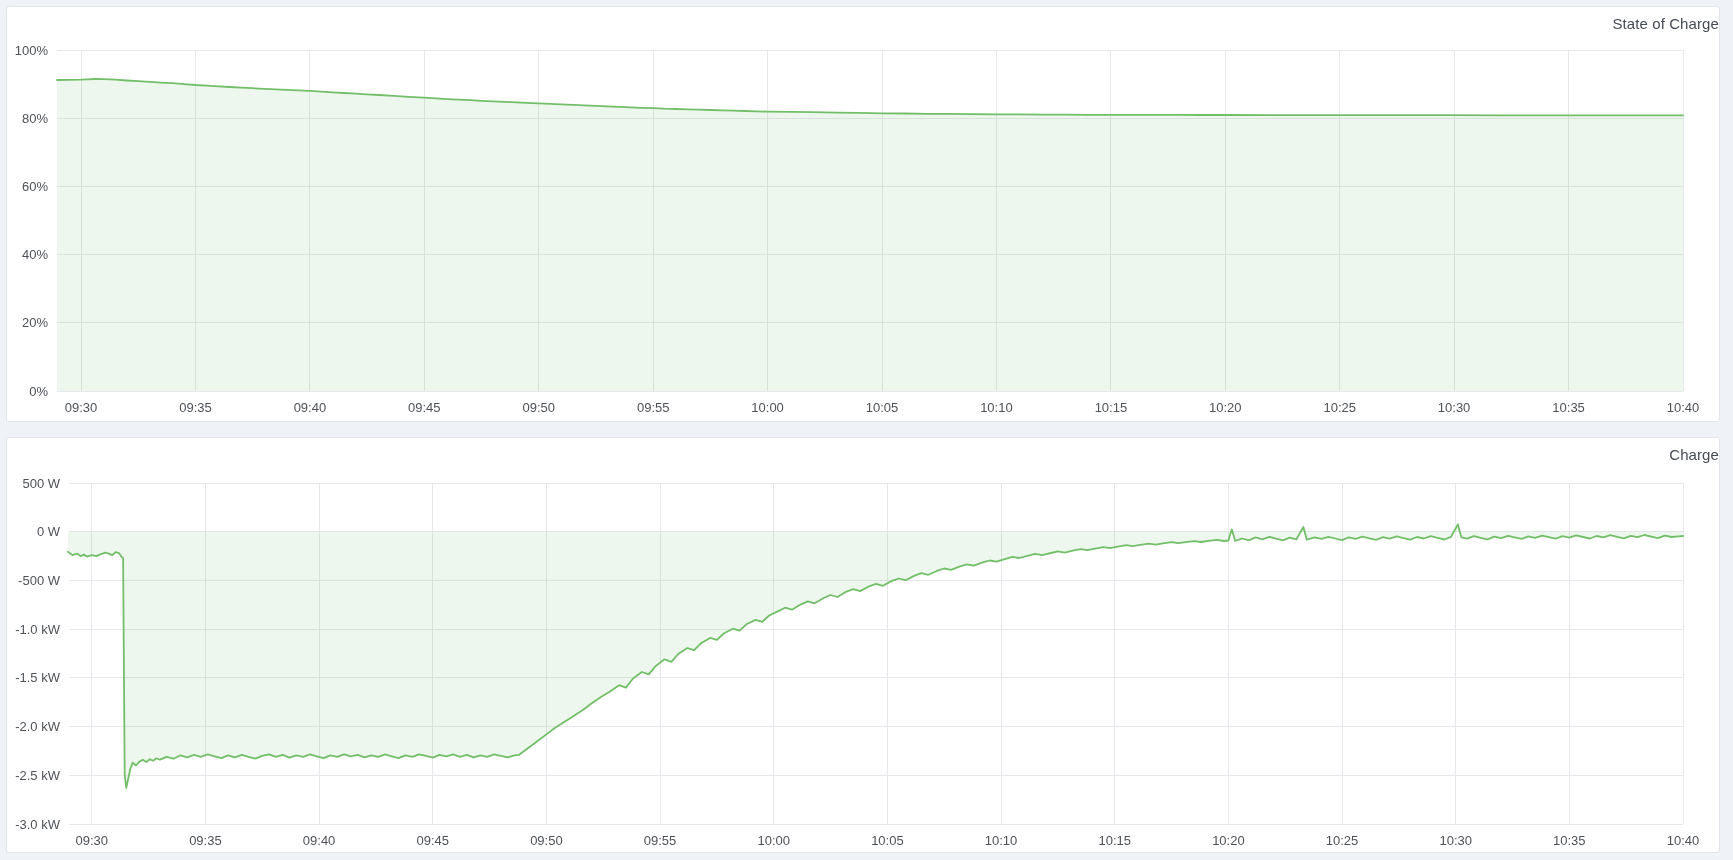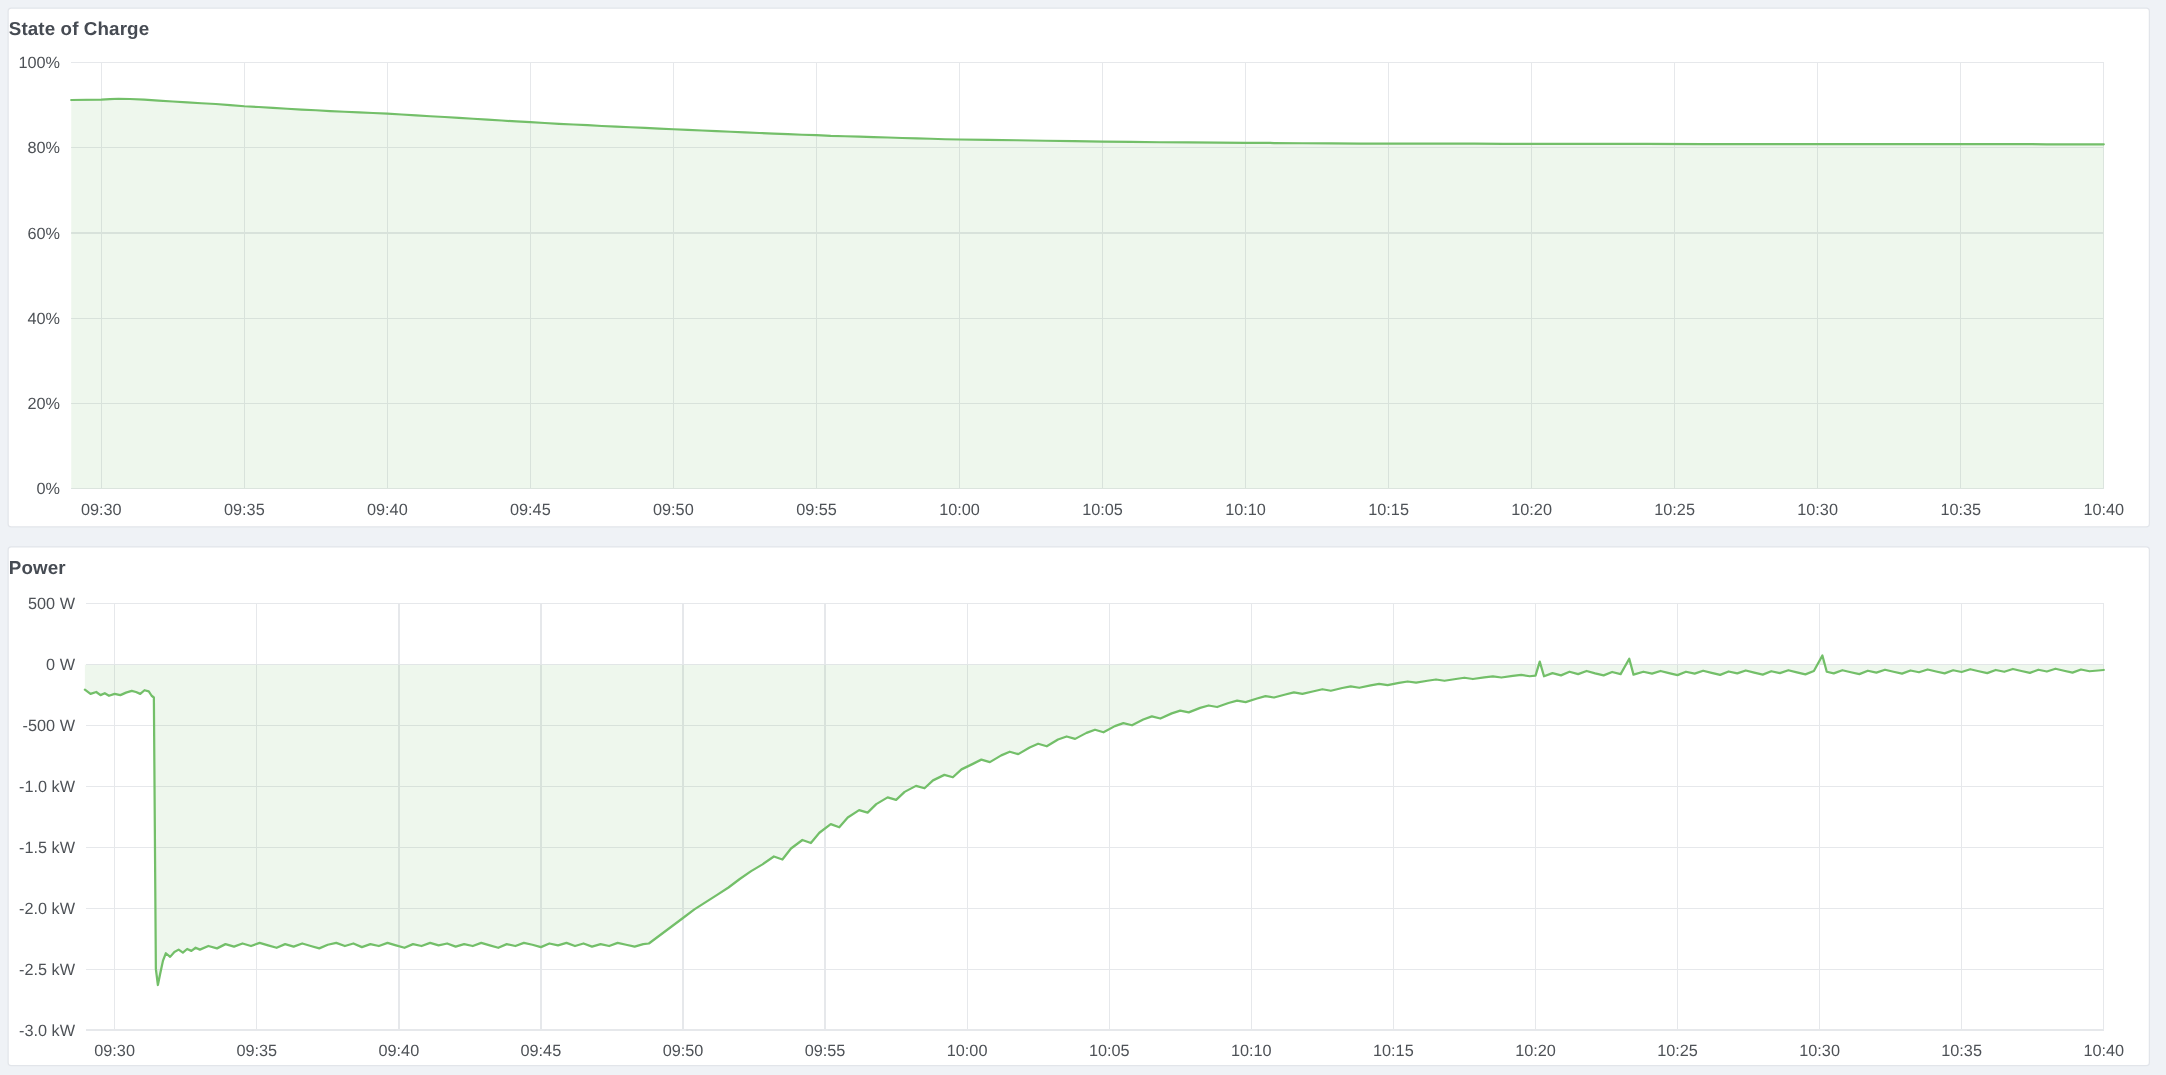--- a/index.html
+++ b/index.html
@@ -1,18 +1,18 @@
 <!DOCTYPE html>
 <html><head>
 <meta charset="utf-8">
 <style>
   html,body{margin:0;padding:0;}
   .page{position:relative;width:1733px;height:860px;background:#eff2f6;font-family:"Liberation Sans",sans-serif;overflow:hidden;}
   .panel{position:absolute;left:6px;width:1714px;height:416px;background:#ffffff;border:1px solid #e2e5ea;border-radius:3px;box-sizing:border-box;}
-  .panel-title{position:absolute;top:8px;left:0;right:0;text-align:left;font-size:15px;font-weight:700;color:#464b53;letter-spacing:.1px;}
+  .panel-title{position:absolute;top:8px;left:0;right:0;text-align:right;font-size:15px;font-weight:400;color:#464b53;letter-spacing:.1px;}
   .chart-svg{position:absolute;top:0;left:0;}
   .chart-svg text{font-family:"Liberation Sans",sans-serif;}
 </style>
 </head>
 <body>
 
 <div class="page">
 
   <div class="panel" style="top:6px;">
     <svg id="chart0" class="chart-svg" width="1712" height="414">
@@ -116,16 +116,16 @@
           <text x="880.4" y="407" text-anchor="middle">10:05</text>
           <text x="994.0" y="407" text-anchor="middle">10:10</text>
           <text x="1107.7" y="407" text-anchor="middle">10:15</text>
           <text x="1221.4" y="407" text-anchor="middle">10:20</text>
           <text x="1335.0" y="407" text-anchor="middle">10:25</text>
           <text x="1448.7" y="407" text-anchor="middle">10:30</text>
           <text x="1562.3" y="407" text-anchor="middle">10:35</text>
           <text x="1676.0" y="407" text-anchor="middle">10:40</text>
         </g>
       </svg>
-    <div class="panel-title">Power</div>
+    <div class="panel-title">Charge</div>
   </div>
 
 </div>
 
 </body></html>

